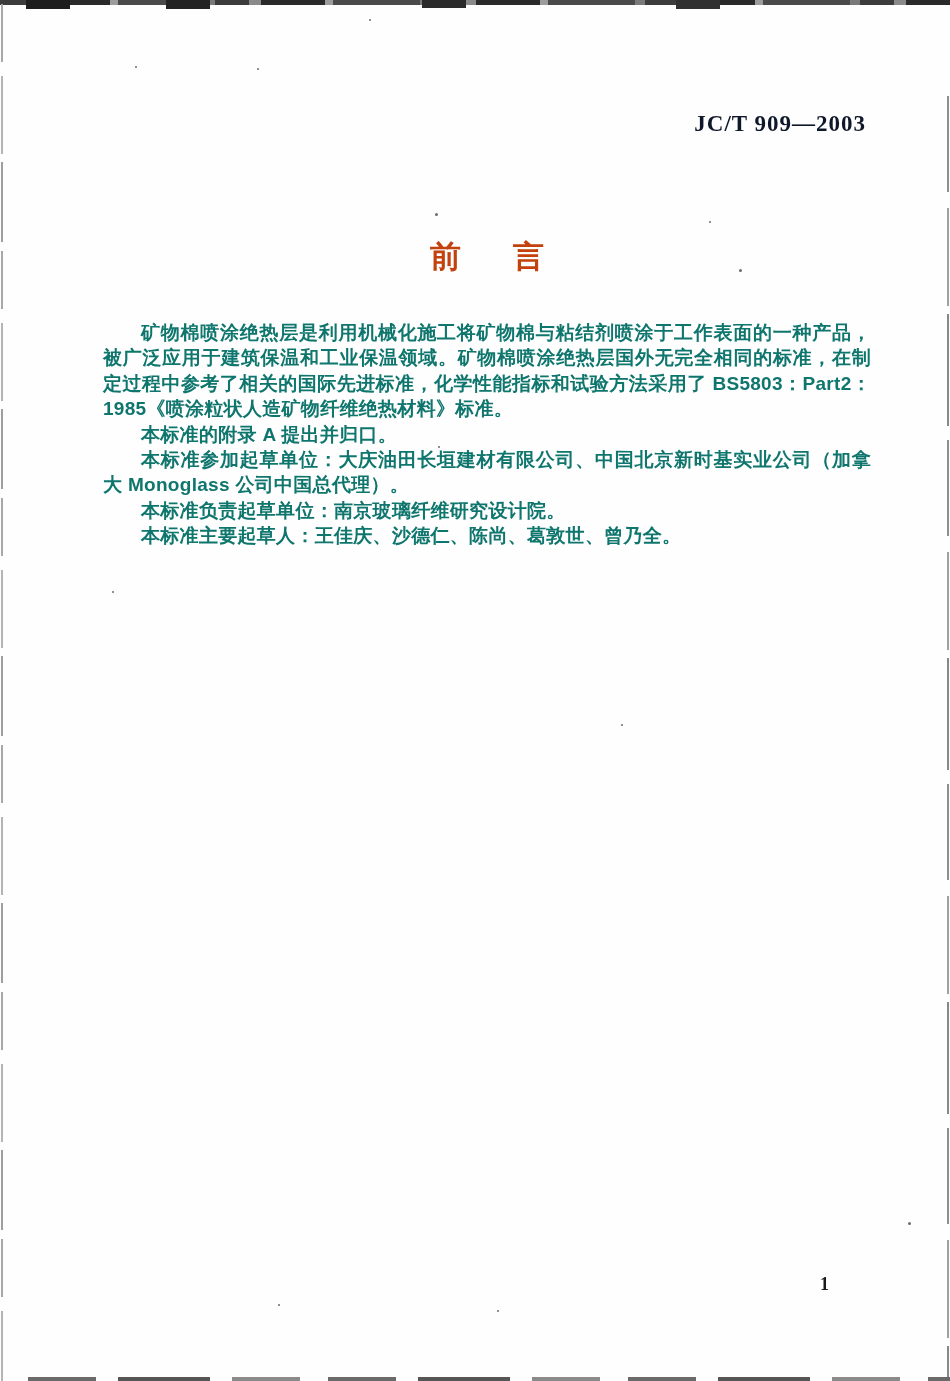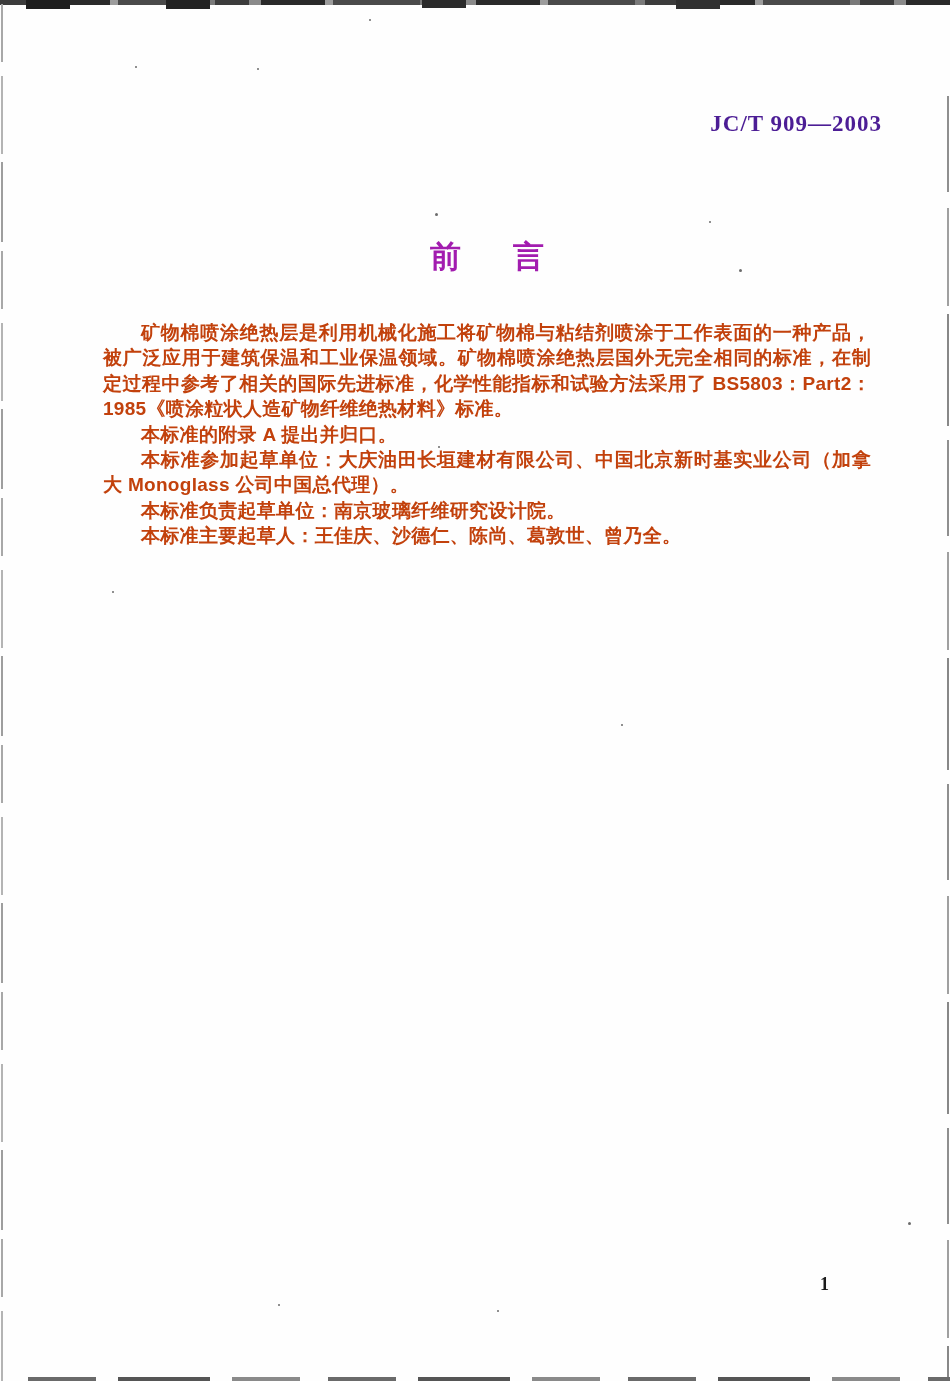--- a/index.html
+++ b/index.html
@@ -45,53 +45,53 @@
     bottom: 0; left: 0; width: 100%; height: 4px;
     background: repeating-linear-gradient(90deg,
       transparent 0 28px, #6a6a6a 28px 96px, transparent 96px 118px,
       #555555 118px 210px, transparent 210px 232px, #8a8a8a 232px 300px);
   }
 
   
   .doc-code {
     position: absolute;
     top: 111px;
-    right: 68px;
+    right: 84px;
     font-family: "Liberation Serif", serif;
     font-weight: bold;
     font-size: 23px;
     letter-spacing: 1px;
-    color: #4c1d95;
+    color: #0f172a;
   }
 
   
   .title {
     position: absolute;
     top: 236px;
     left: 103px;
     width: 768px;
     margin: 0;
     text-align: center;
     font-size: 31px;
     font-weight: bold;
-    color: #a21caf;
+    color: #c2410c;
   }
   .title .title-char { display: inline-block; }
   .title .title-char:first-child { margin-right: 52px; }
 
   
   .content {
     position: absolute;
     top: 320px;
     left: 103px;
     width: 768px;
     font-size: 19px;
     line-height: 25.4px;
     font-weight: bold;
-    color: #c2410c;
+    color: #0f766e;
     letter-spacing: 0.3px;
   }
   .content p {
     margin: 0;
     text-indent: 2em;
     text-align: justify;
   }
 
   
   .page-number {

